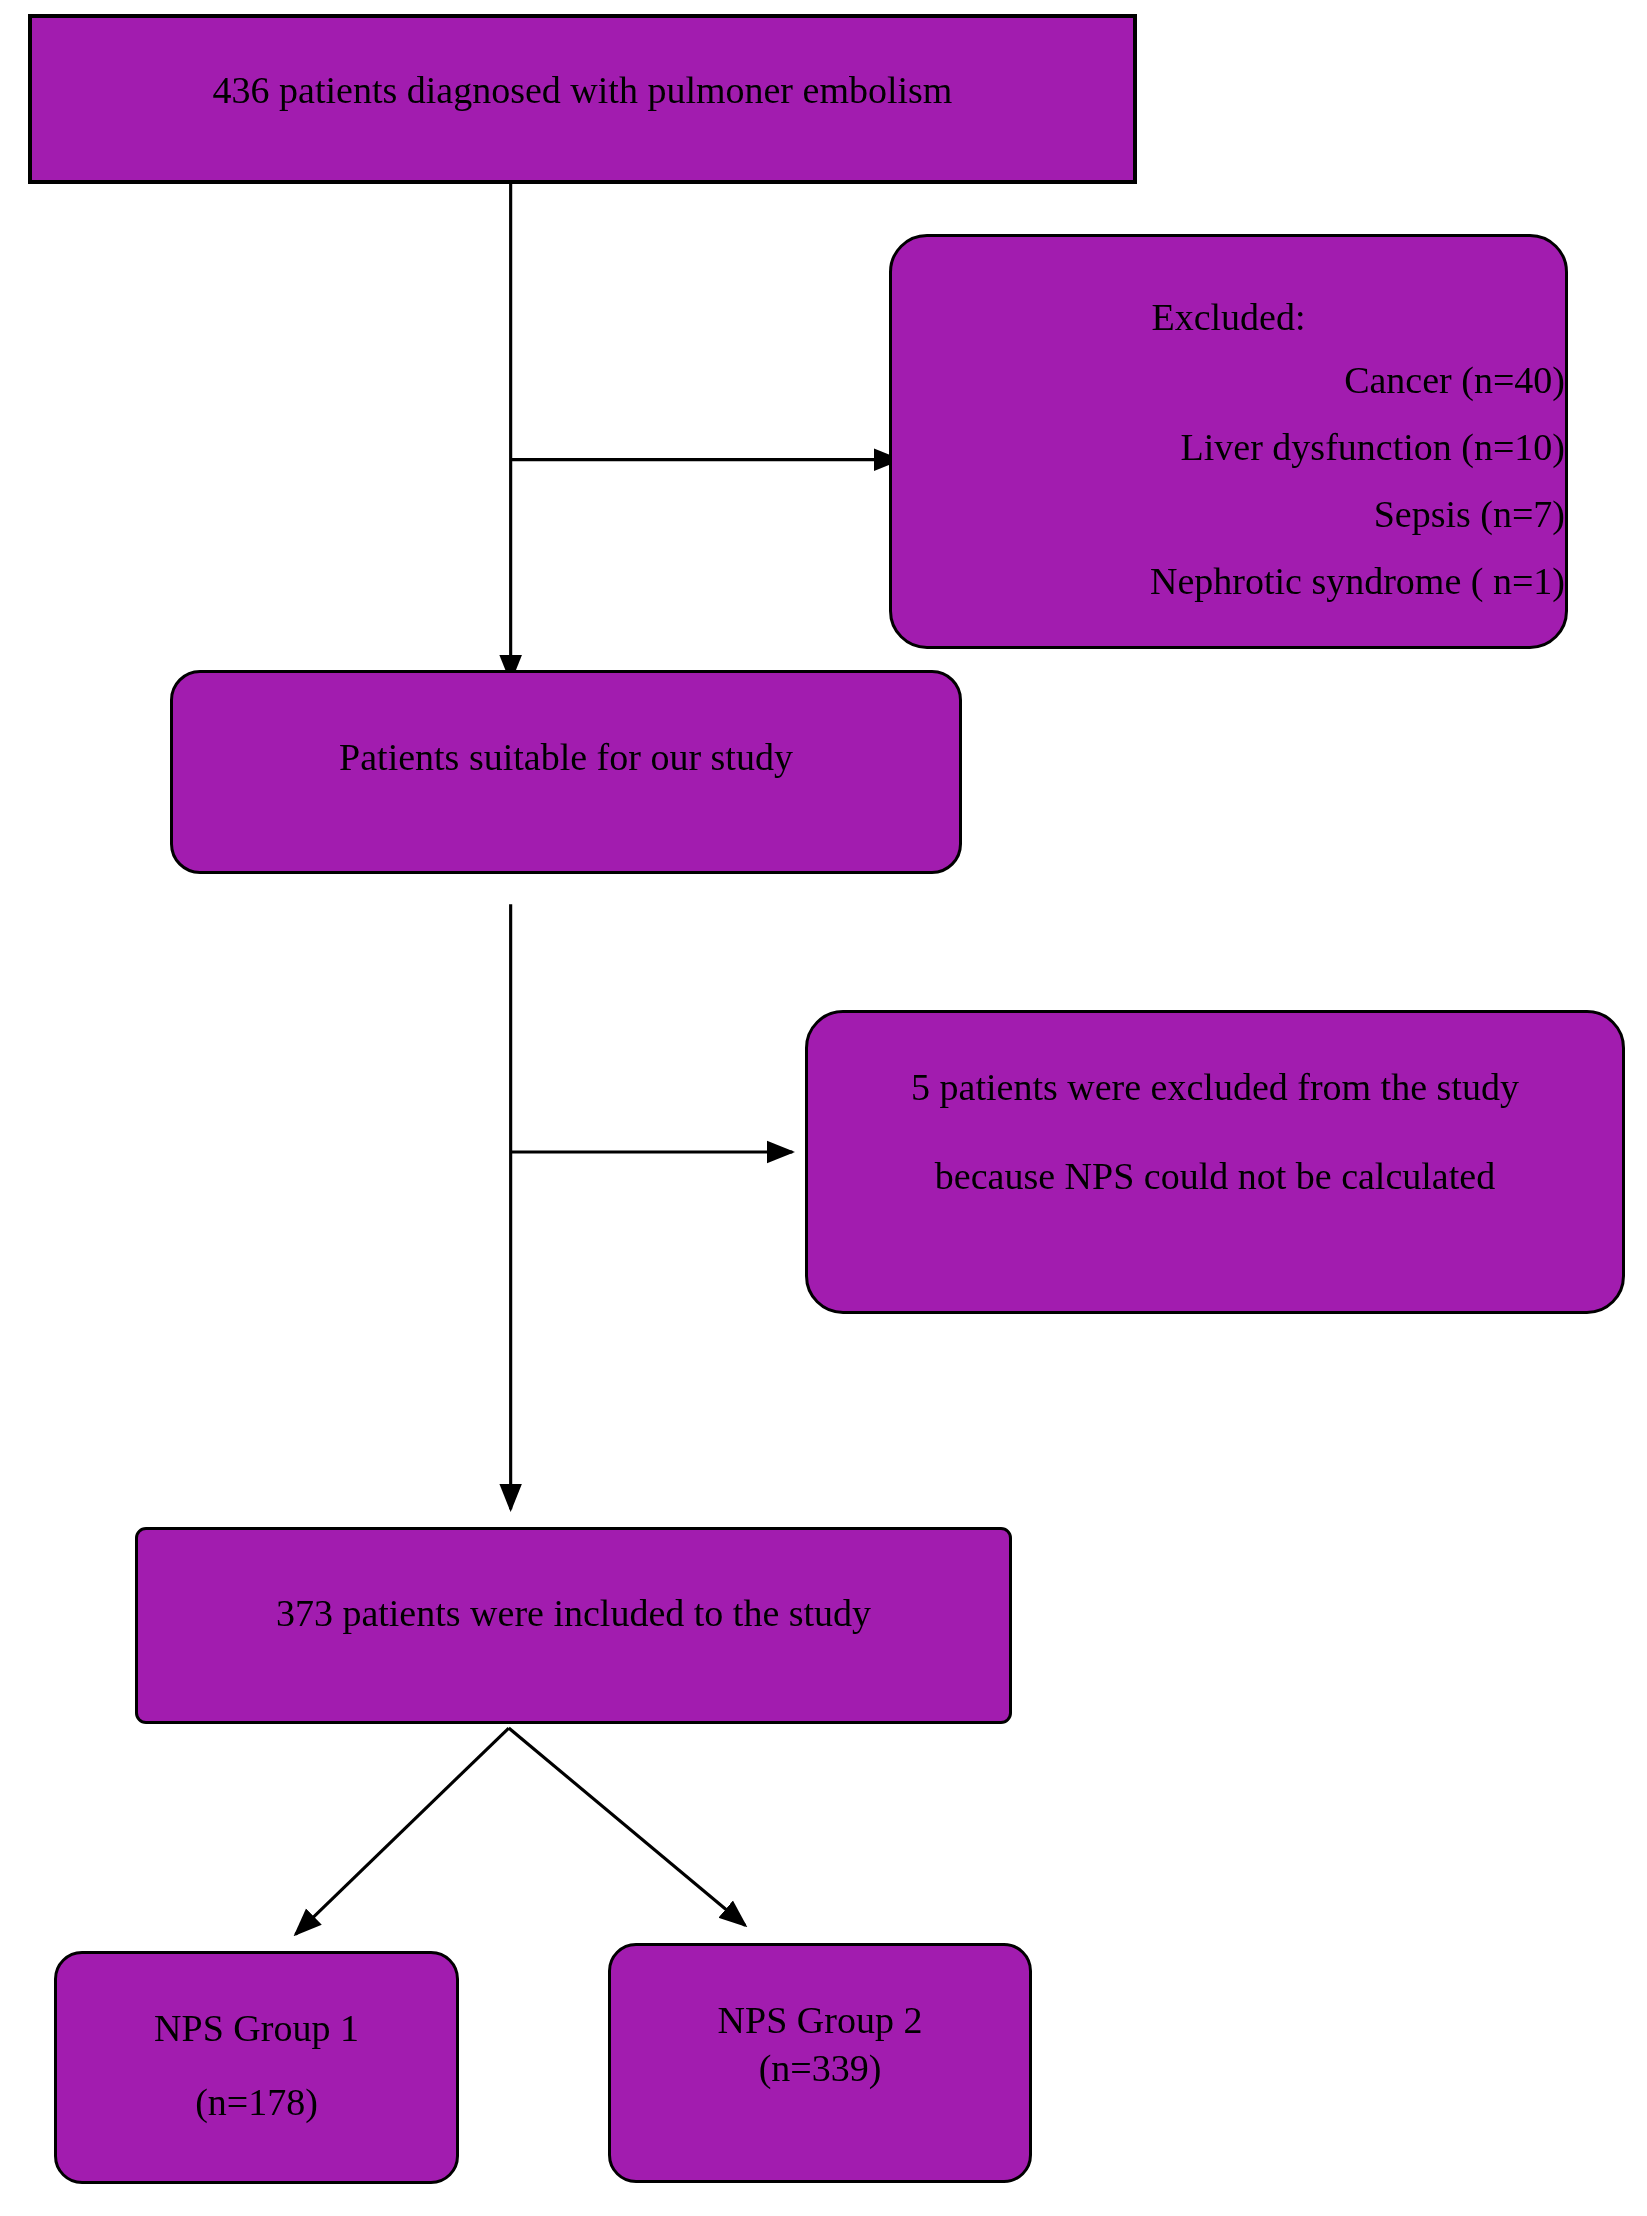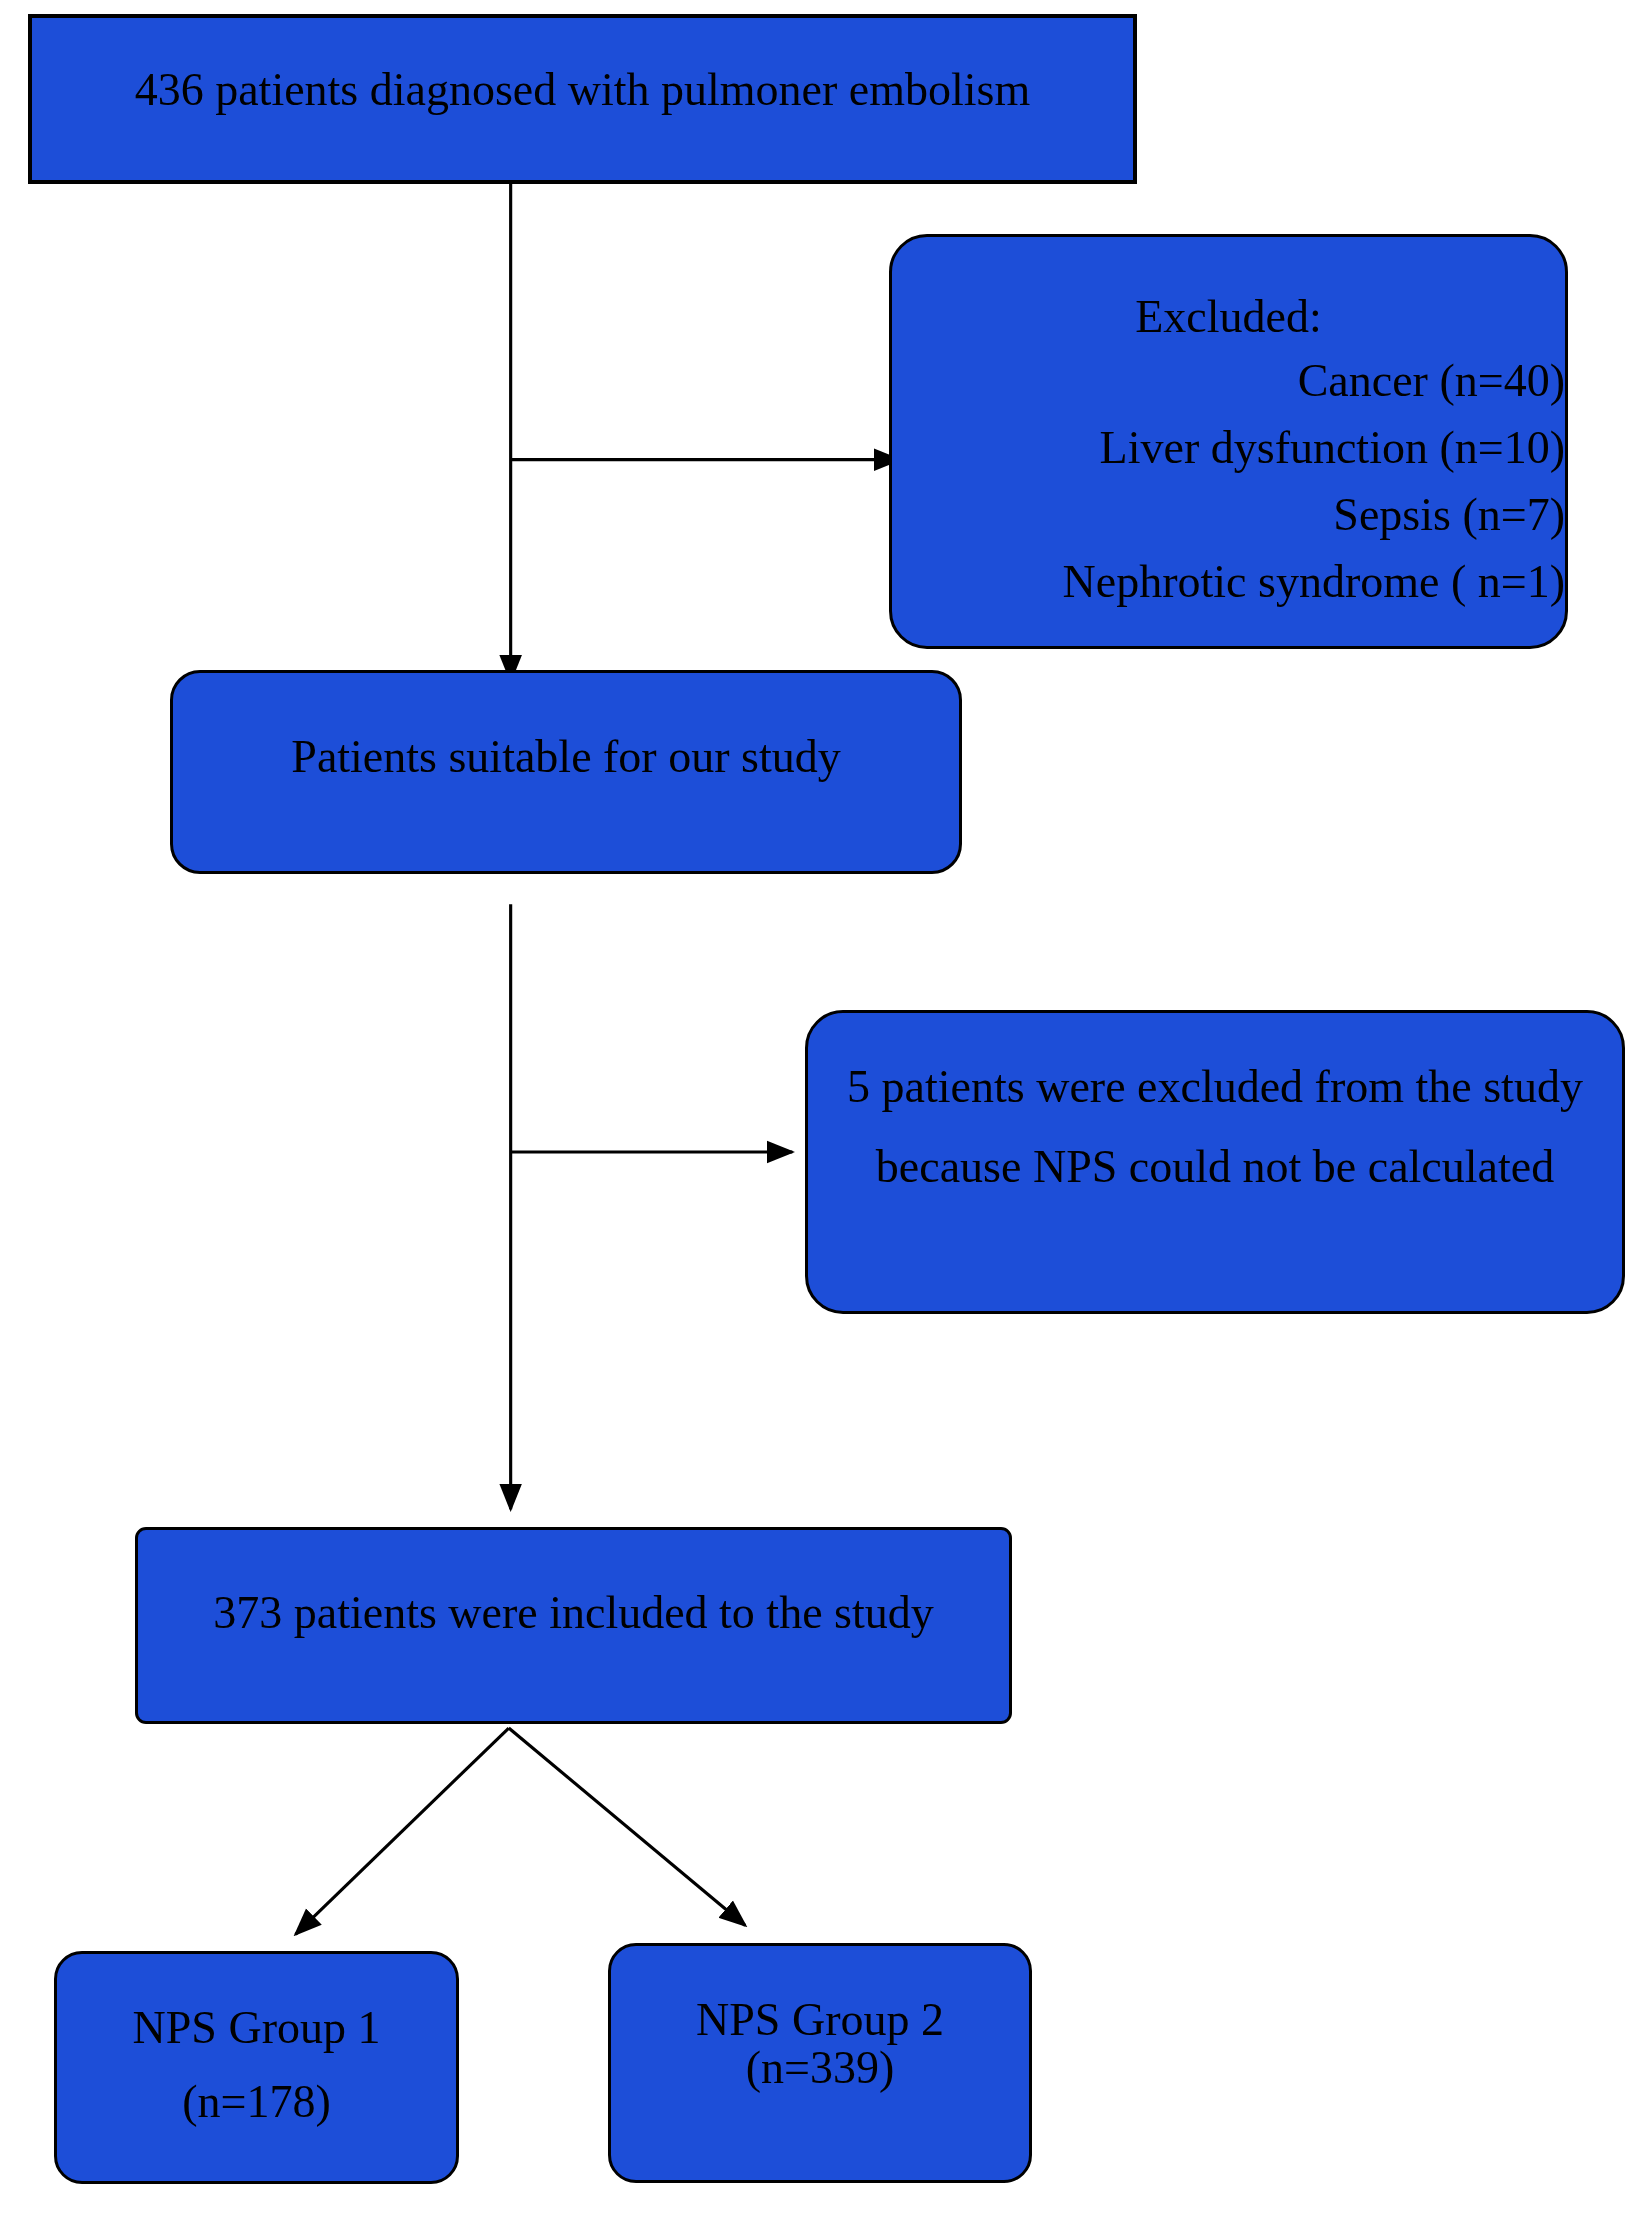--- a/index.html
+++ b/index.html
@@ -20,27 +20,27 @@
     left: 0; top: 0;
     width: 1647px;
     height: 2216px;
   }
   .connectors line {
     stroke: #000000;
     stroke-width: 5;
   }
   .node {
     position: absolute;
-    background: #1d4ed8;
+    background: #a21caf;
     border: 3.8px solid #000000;
     display: flex;
     flex-direction: column;
     align-items: center;
     text-align: center;
-    font-size: 46px;
+    font-size: 38px;
     line-height: 48px;
   }
 
   #box-initial {
     left: 28px; top: 14px;
     width: 1109px; height: 170px;
     border-width: 4.4px;
     border-radius: 0;
     justify-content: center;
     padding-bottom: 19px;
@@ -66,21 +66,21 @@
     border-radius: 30px;
     justify-content: center;
     padding-bottom: 31px;
   }
 
   #box-five {
     left: 805px; top: 1010px;
     width: 820px; height: 304px;
     border-radius: 38px;
     padding-top: 50px;
-    gap: 32px;
+    gap: 41px;
   }
 
   #box-included {
     left: 135px; top: 1527px;
     width: 877px; height: 197px;
     border-radius: 11px;
     justify-content: center;
     padding-bottom: 25px;
   }
 

